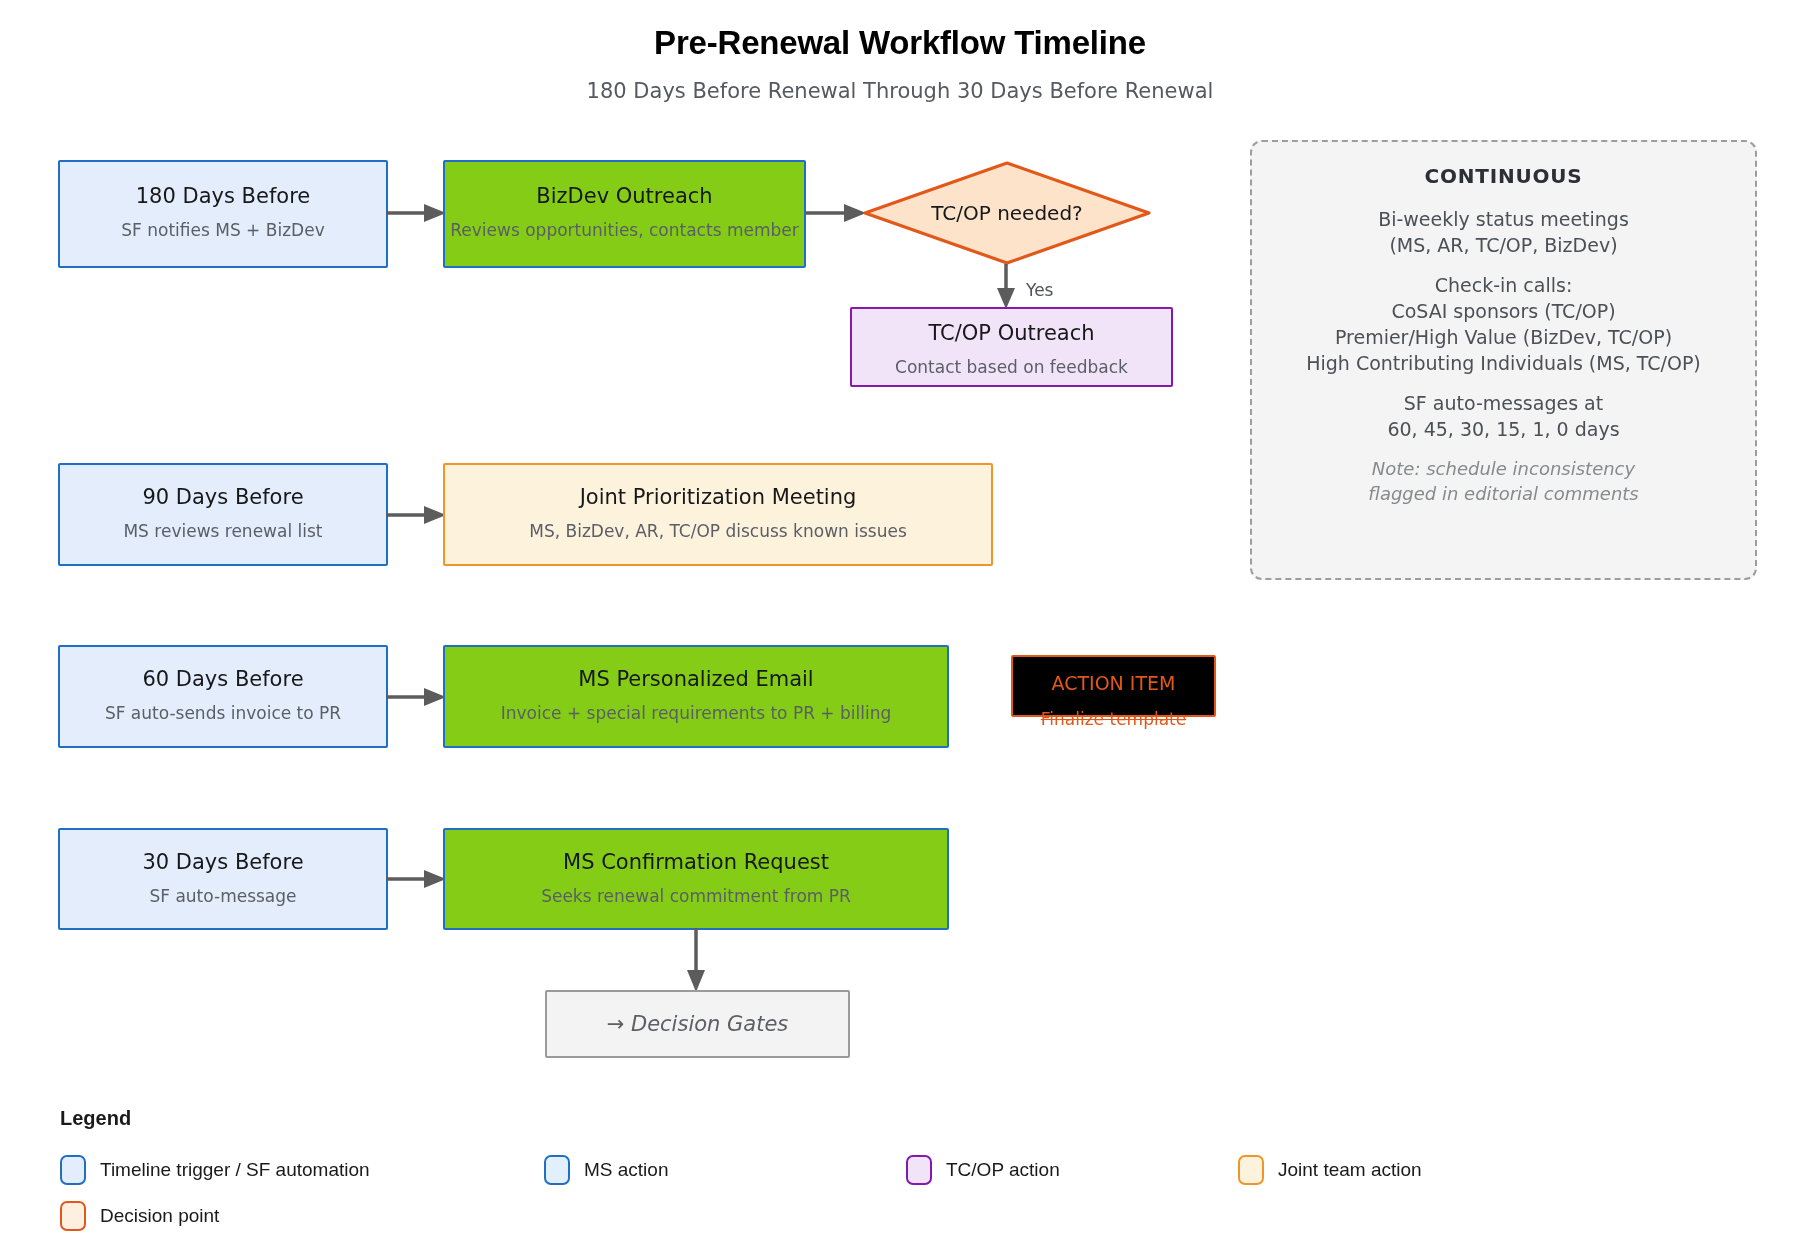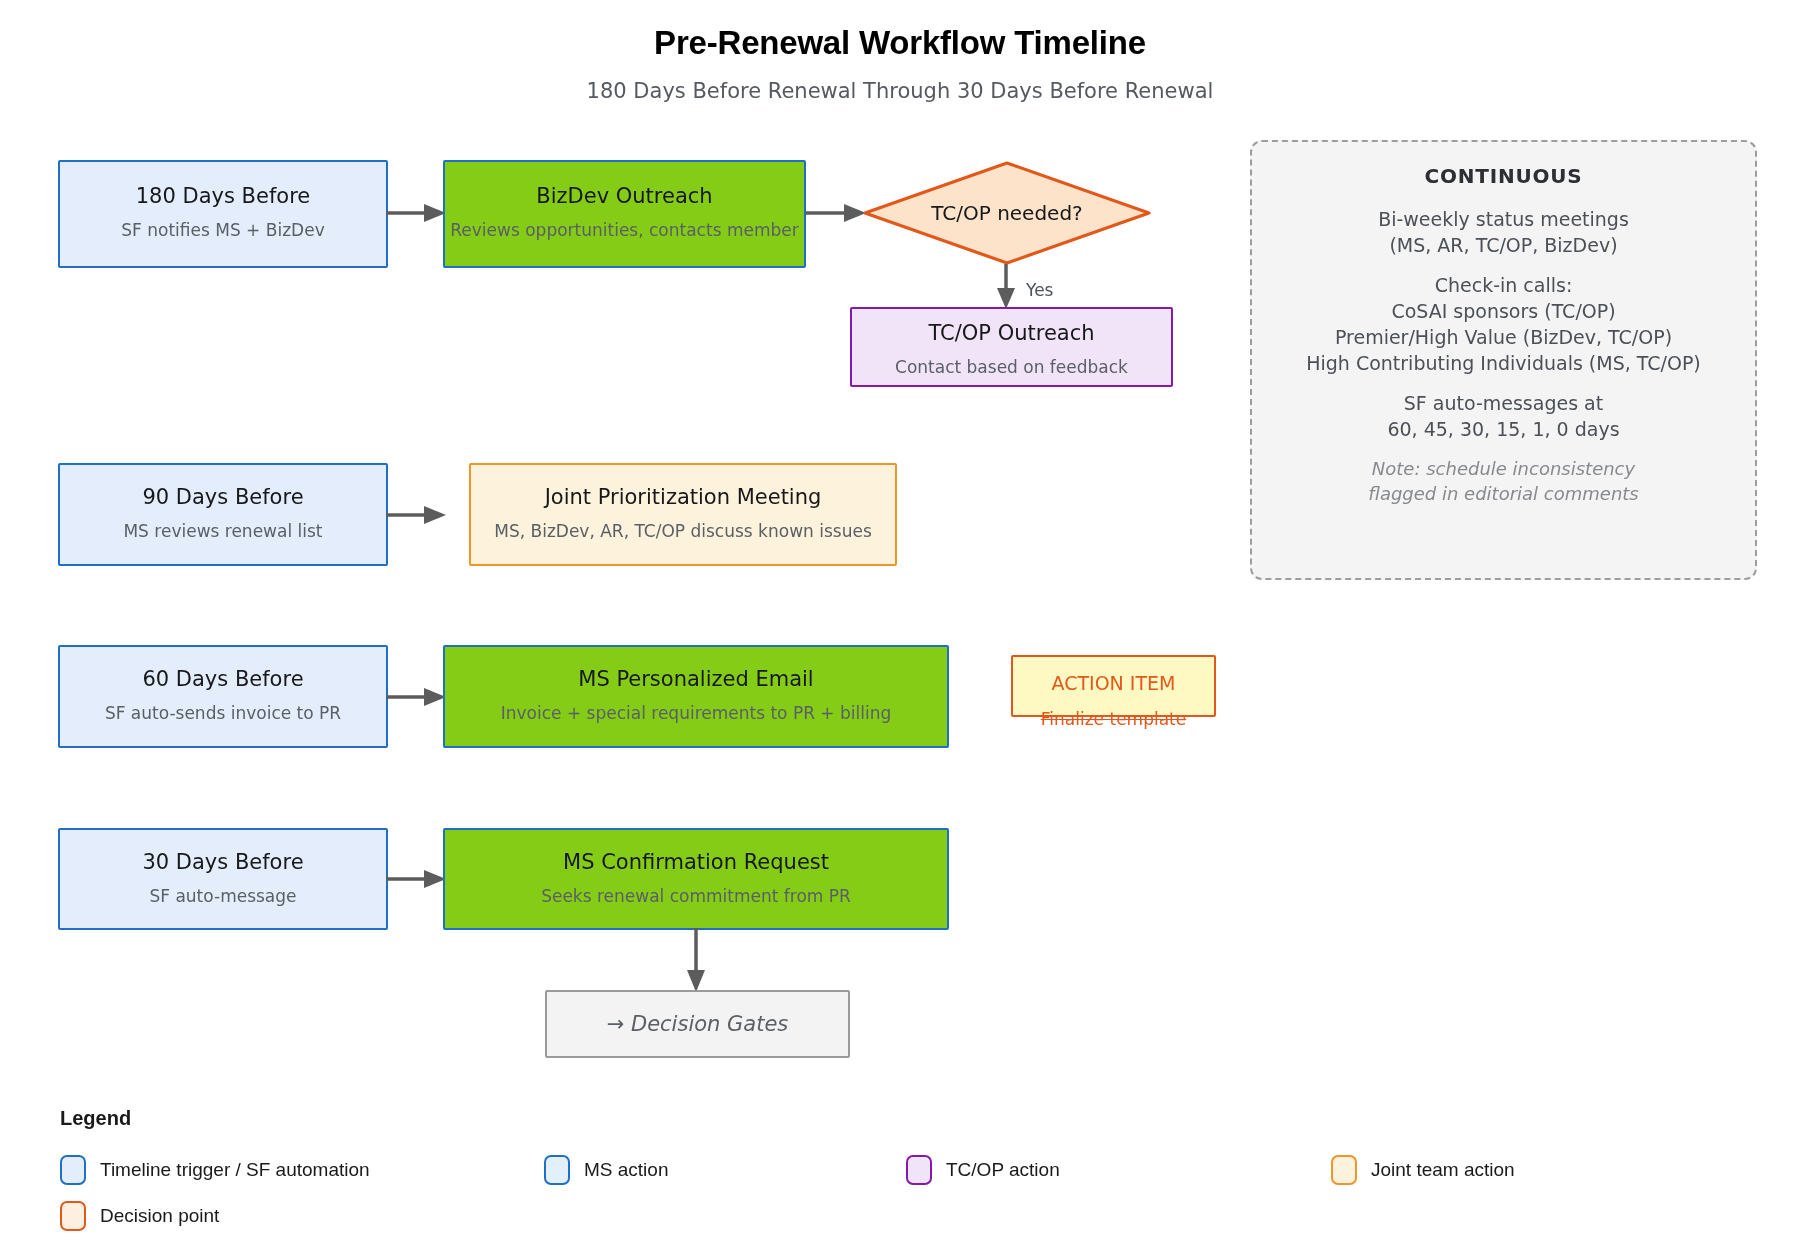--- a/index.html
+++ b/index.html
@@ -63,21 +63,21 @@
     font-size: 17px;
     color: #5a5f66;
     white-space: nowrap;
   }
 
   
   .v-trigger { background: #e4edfb; border-color: #1f6fc4; }
   .v-ms      { background: #84cc16; border-color: #1f6fc4; }
   .v-tcop    { background: #f2e4f8; border-color: #8319ad; }
   .v-joint   { background: #fdf2dc; border-color: #f0952a; }
-  .v-action  { background: #fef9c3; border-color: #e2581a; }
+  .v-action  { background: #000000; border-color: #e2581a; }
   .v-next    { background: #f3f3f3; border-color: #9a9a9a; }
 
   
   .diamond-wrap { position: absolute; }
   .diamond-wrap svg { display: block; overflow: visible; }
   .diamond-label {
     position: absolute;
     left: 0; right: 0; top: 50%;
     transform: translateY(-50%);
     text-align: center;
@@ -238,21 +238,21 @@
     <div class="n-sub" style="top:56px;">MS reviews renewal list</div>
   </div>
 
   <div class="arrow" style="left:386px; top:502px; width:62px; height:26px;">
     <svg width="62" height="26" viewBox="0 0 62 26">
       <line x1="0" y1="13" x2="40" y2="13" stroke="#5c5c5c" stroke-width="3.5"></line>
       <polygon points="38,4 60,13 38,22" fill="#5c5c5c"></polygon>
     </svg>
   </div>
 
-  <div class="node v-joint" style="left:469px; top:463px; width:428px; height:103px;padding-left:6px;">
+  <div class="node v-joint" style="left:443px; top:463px; width:550px; height:103px;padding-left:6px;">
     <div class="n-title" style="top:20px;">Joint Prioritization Meeting</div>
     <div class="n-sub" style="top:56px;">MS, BizDev, AR, TC/OP discuss known issues</div>
   </div>
 
   <div class="node v-trigger" style="left:58px; top:645px; width:330px; height:103px;">
     <div class="n-title" style="top:20px;">60 Days Before</div>
     <div class="n-sub" style="top:56px;">SF auto-sends invoice to PR</div>
   </div>
 
   <div class="arrow" style="left:386px; top:684px; width:62px; height:26px;">
@@ -310,21 +310,21 @@
   <div class="legend-item" style="left:544px; top:1155px;">
     <div class="legend-swatch" style="background:#e2f0fc; border-color:#1f6fc4;"></div>
     <div class="legend-label">MS action</div>
   </div>
 
   <div class="legend-item" style="left:906px; top:1155px;">
     <div class="legend-swatch" style="background:#f2e4f8; border-color:#8319ad;"></div>
     <div class="legend-label">TC/OP action</div>
   </div>
 
-  <div class="legend-item" style="left:1331px; top:1155px;">
+  <div class="legend-item" style="left:1238px; top:1155px;">
     <div class="legend-swatch" style="background:#fdf2dc; border-color:#f0952a;"></div>
     <div class="legend-label">Joint team action</div>
   </div>
 
   <div class="legend-item" style="left:60px; top:1201px;">
     <div class="legend-swatch" style="background:#fdf0e0; border-color:#e2581a;"></div>
     <div class="legend-label">Decision point</div>
   </div>
 
 </div>

